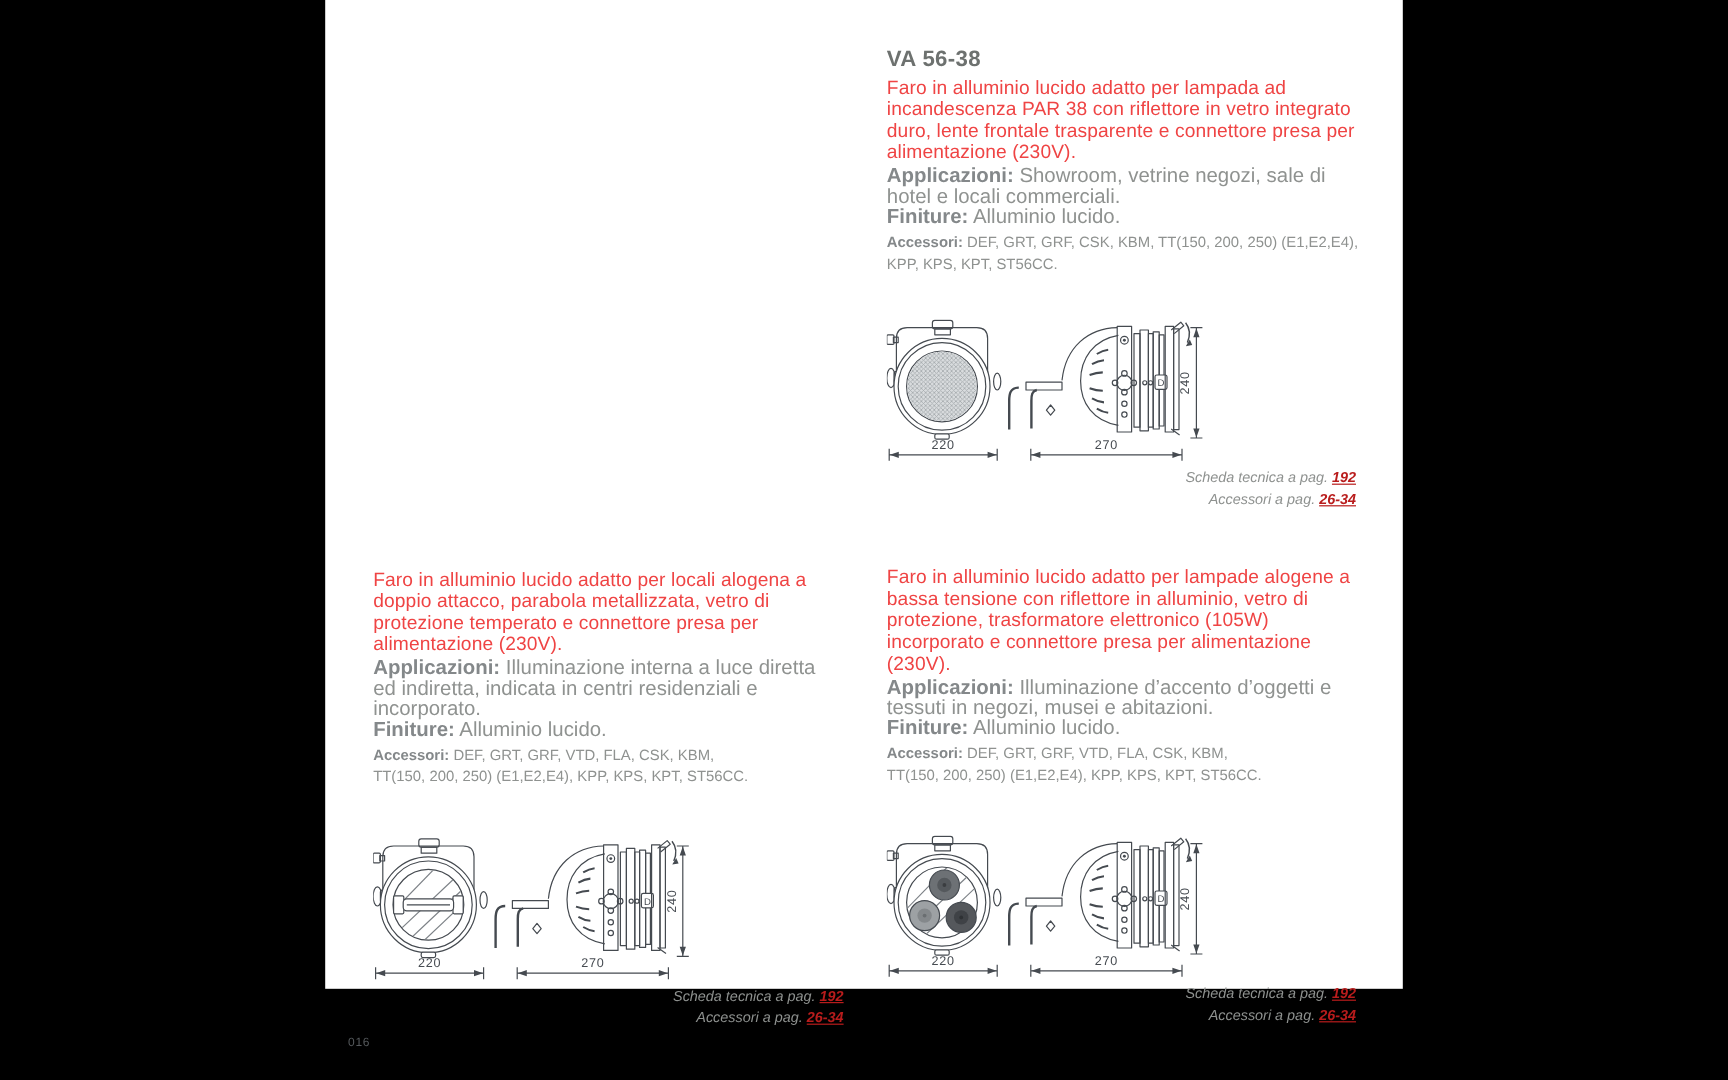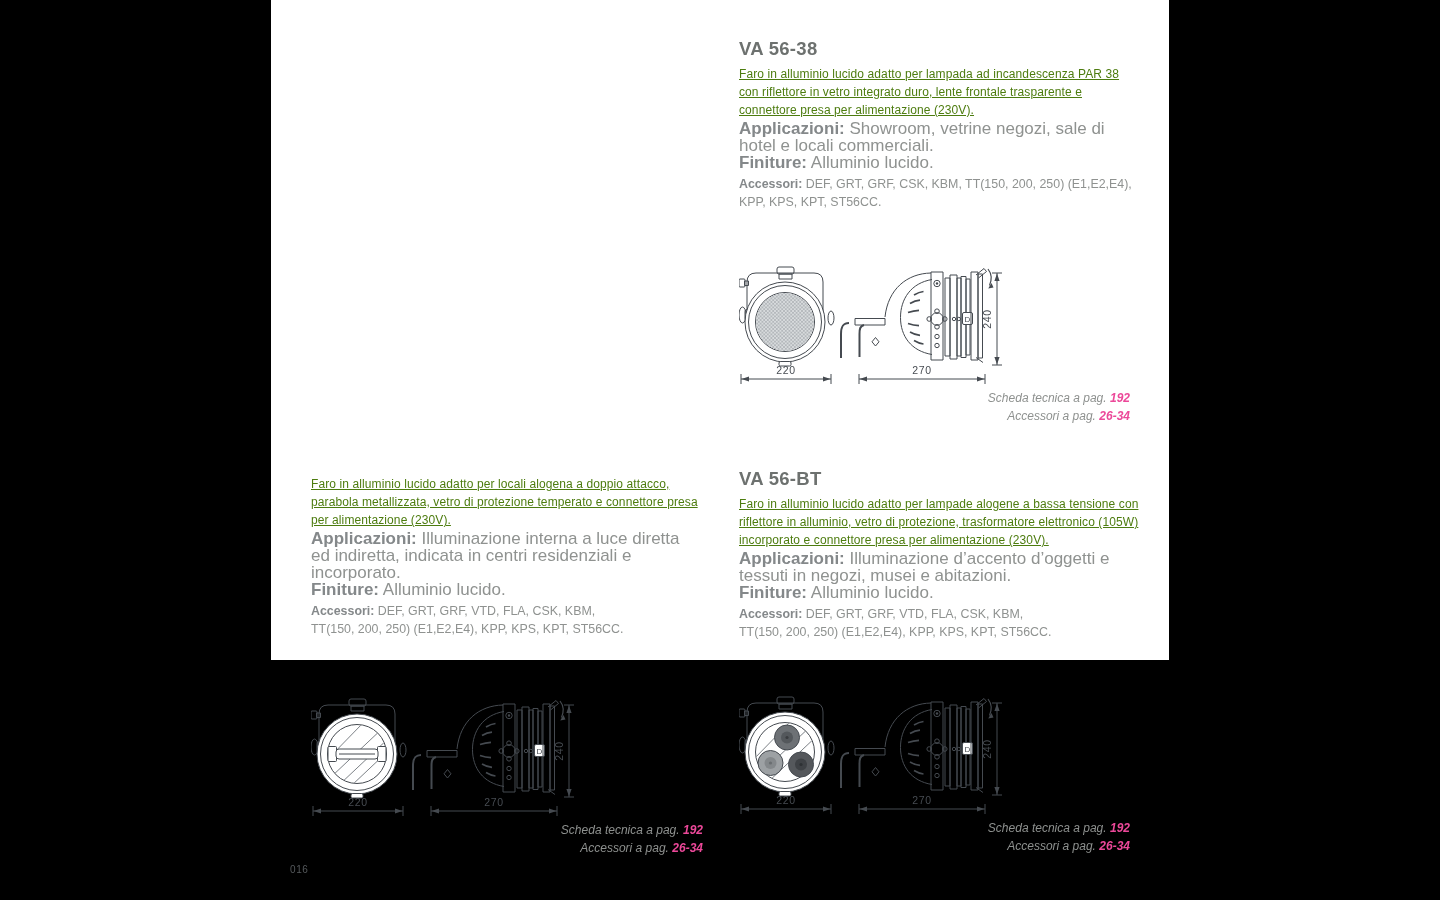--- a/index.html
+++ b/index.html
@@ -1,41 +1,41 @@
 <!DOCTYPE html>
 <html><head>
 <meta charset="utf-8">
 <style>
   html,body{margin:0;padding:0;background:#000;}
   .stage{position:relative;width:1440px;height:900px;background:#000;overflow:hidden;
          font-family:"Liberation Sans",sans-serif;}
-  .paper{position:absolute;left:271px;top:0;width:898px;height:660px;background:#ffffff;}
+  .paper{position:absolute;left:271px;top:0;width:898px;height:824px;background:#ffffff;}
 
   .product{position:absolute;}
   #sec-38{left:468px;top:38px;width:400px;height:430px;}
   #sec-al{left:40px;top:470px;width:392px;height:430px;}
   #sec-bt{left:468px;top:468px;width:400px;height:430px;}
 
   .title{margin:0;font-size:18.5px;font-weight:700;letter-spacing:.3px;color:#6d716f;}
-  .desc{margin:5px 0 1px 0;font-size:12px;line-height:18px;letter-spacing:.1px;color:#4d7c0f;text-decoration:underline;}
+  .desc{margin:5px 0 1px 0;font-size:16px;line-height:18px;letter-spacing:.1px;color:#ef4444;}
   .meta{margin:0;font-size:17px;line-height:17px;color:#8f9290;}
   .meta .lbl,.acc .lbl{font-weight:700;color:#84888a;}
   .acc{margin:4px 0 0 0;font-size:12.4px;line-height:18px;color:#8f9290;}
 
   .drawing{position:absolute;left:0;top:228px;width:266px;height:136px;}
   .dsvg{display:block;stroke:#454a50;fill:none;stroke-width:1;stroke-linejoin:round;}
   .ln{fill:none;}
   .ar{fill:#454a50;stroke:none;}
   .dtx{fill:#474c52;stroke:none;font:10.5px "Liberation Sans",sans-serif;letter-spacing:.6px;}
   .dlab{fill:#474c52;stroke:none;font:8px "Liberation Sans",sans-serif;text-anchor:middle;}
 
   .notes{position:absolute;top:352px;left:0;width:100%;text-align:right;font-style:italic;
          font-size:12px;line-height:17.5px;color:#8e918f;box-sizing:border-box;}
   #sec-38 .notes,#sec-bt .notes{padding-right:9px;}
-  .notes b{color:#ec4899;}
+  .notes b{color:#b91c1c;text-decoration:underline;}
 
   .pagenum{position:absolute;left:19px;top:864px;font-size:10px;letter-spacing:.6px;color:#55595c;}
 </style>
 </head>
 <body>
 
 <svg width="0" height="0" style="position:absolute" aria-hidden="true">
   <defs>
     <pattern id="xhatch" patternUnits="userSpaceOnUse" width="3.6" height="3.6">
       <path d="M0,3.6 L3.6,0 M0,0 L3.6,3.6" stroke="#a7acb0" stroke-width="0.7"></path>
@@ -181,21 +181,20 @@
         </svg>
       </div>
 
       <div class="notes">
         <div><span>Scheda tecnica a pag.</span> <b>192</b></div>
         <div><span>Accessori a pag.</span> <b>26-34</b></div>
       </div>
     </section>
 
     <section class="product" id="sec-bt">
-      <h2 class="title">VA 56-BT</h2>
       <p class="desc">Faro in alluminio lucido adatto per lampade alogene a bassa tensione con riflettore in alluminio, vetro di protezione, trasformatore elettronico (105W) incorporato e connettore presa per alimentazione (230V).</p>
       <p class="meta"><strong class="lbl">Applicazioni:</strong> <span>Illuminazione d’accento d’oggetti e tessuti in negozi, musei e abitazioni.</span></p>
       <p class="meta"><strong class="lbl">Finiture:</strong> <span>Alluminio lucido.</span></p>
       <p class="acc"><strong class="lbl">Accessori:</strong> <span>DEF, GRT, GRF, VTD, FLA, CSK, KBM,</span><br><span>TT(150, 200, 250) (E1,E2,E4), KPP, KPS, KPT, ST56CC.</span></p>
 
       <div class="drawing">
         <svg class="dsvg" viewBox="0 0 266 136" width="266" height="136">
           <use href="#fv"></use>
           <g>
             <g clip-path="url(#lensclip)" stroke="#7c8186" stroke-width="1">

